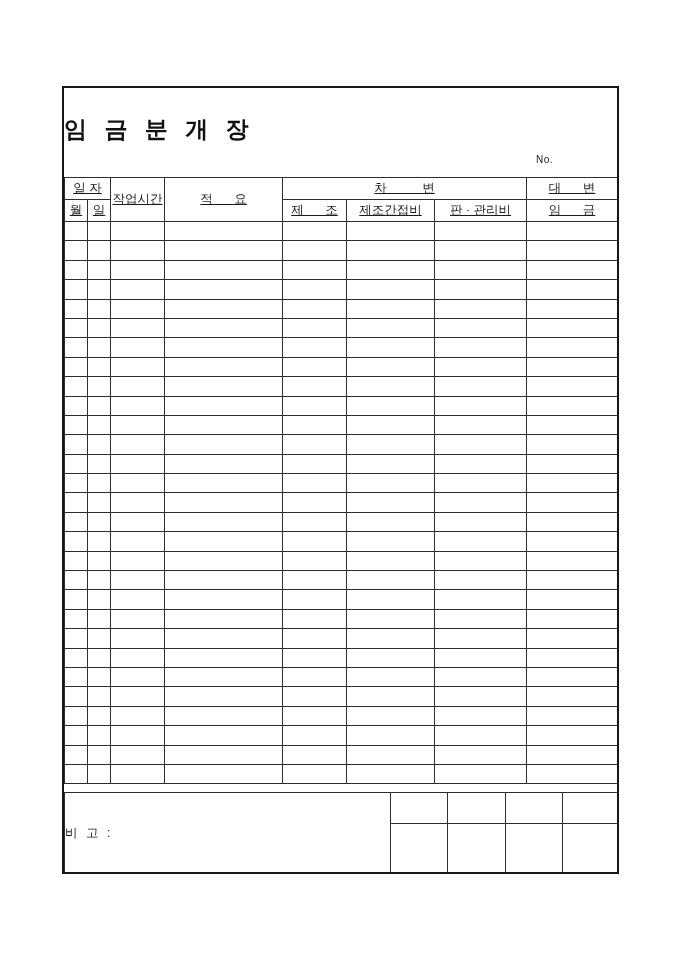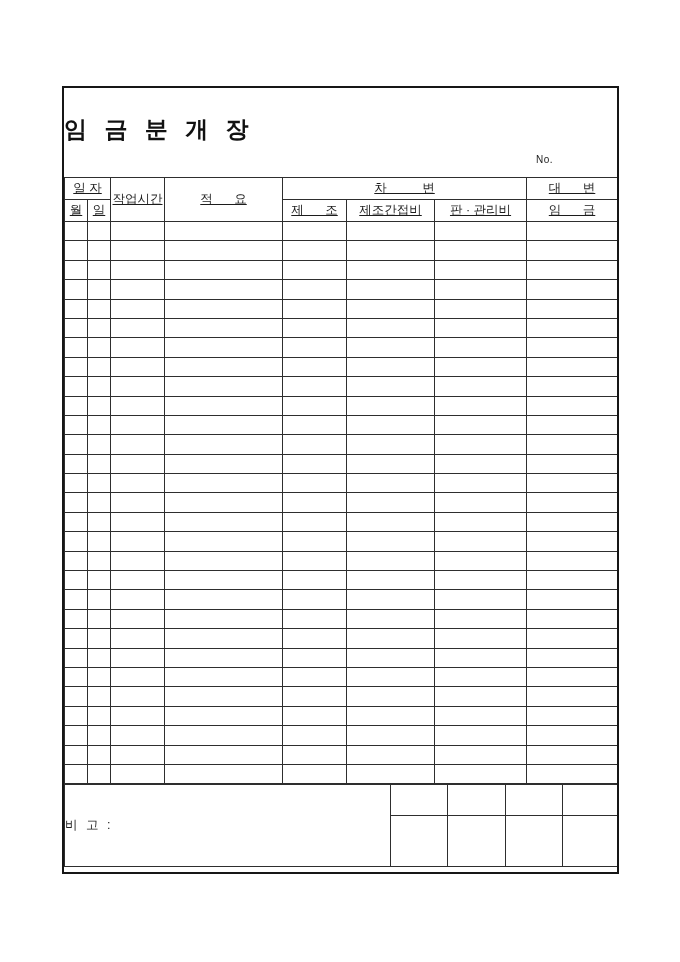--- a/index.html
+++ b/index.html
@@ -33,21 +33,21 @@
   table.ledger th{
     font-weight:normal;font-size:12.5px;text-align:center;
     vertical-align:middle;color:#1c1c1c;
   }
   tr.hrow{height:22px;}
   tr.brow{height:19.4px;}
   tr.brow td{background:#fff;}
   .wide{word-spacing:18px;}
   .xwide{word-spacing:32px;}
   
-  table.foot{border-collapse:collapse;table-layout:fixed;width:553px;}
+  table.foot{border-collapse:collapse;table-layout:fixed;width:553px;margin-top:8px;}
   table.foot td{border:1px solid #2e2e2e;padding:0;}
   td.remarks{
     border-left:none;font-size:12.5px;vertical-align:middle;
     padding-left:13px;word-spacing:5px;color:#1c1c1c;
   }
   tr.foot-r1{height:31px;}
   tr.foot-r2{height:51px;}
 </style>
 </head>
 <body>

